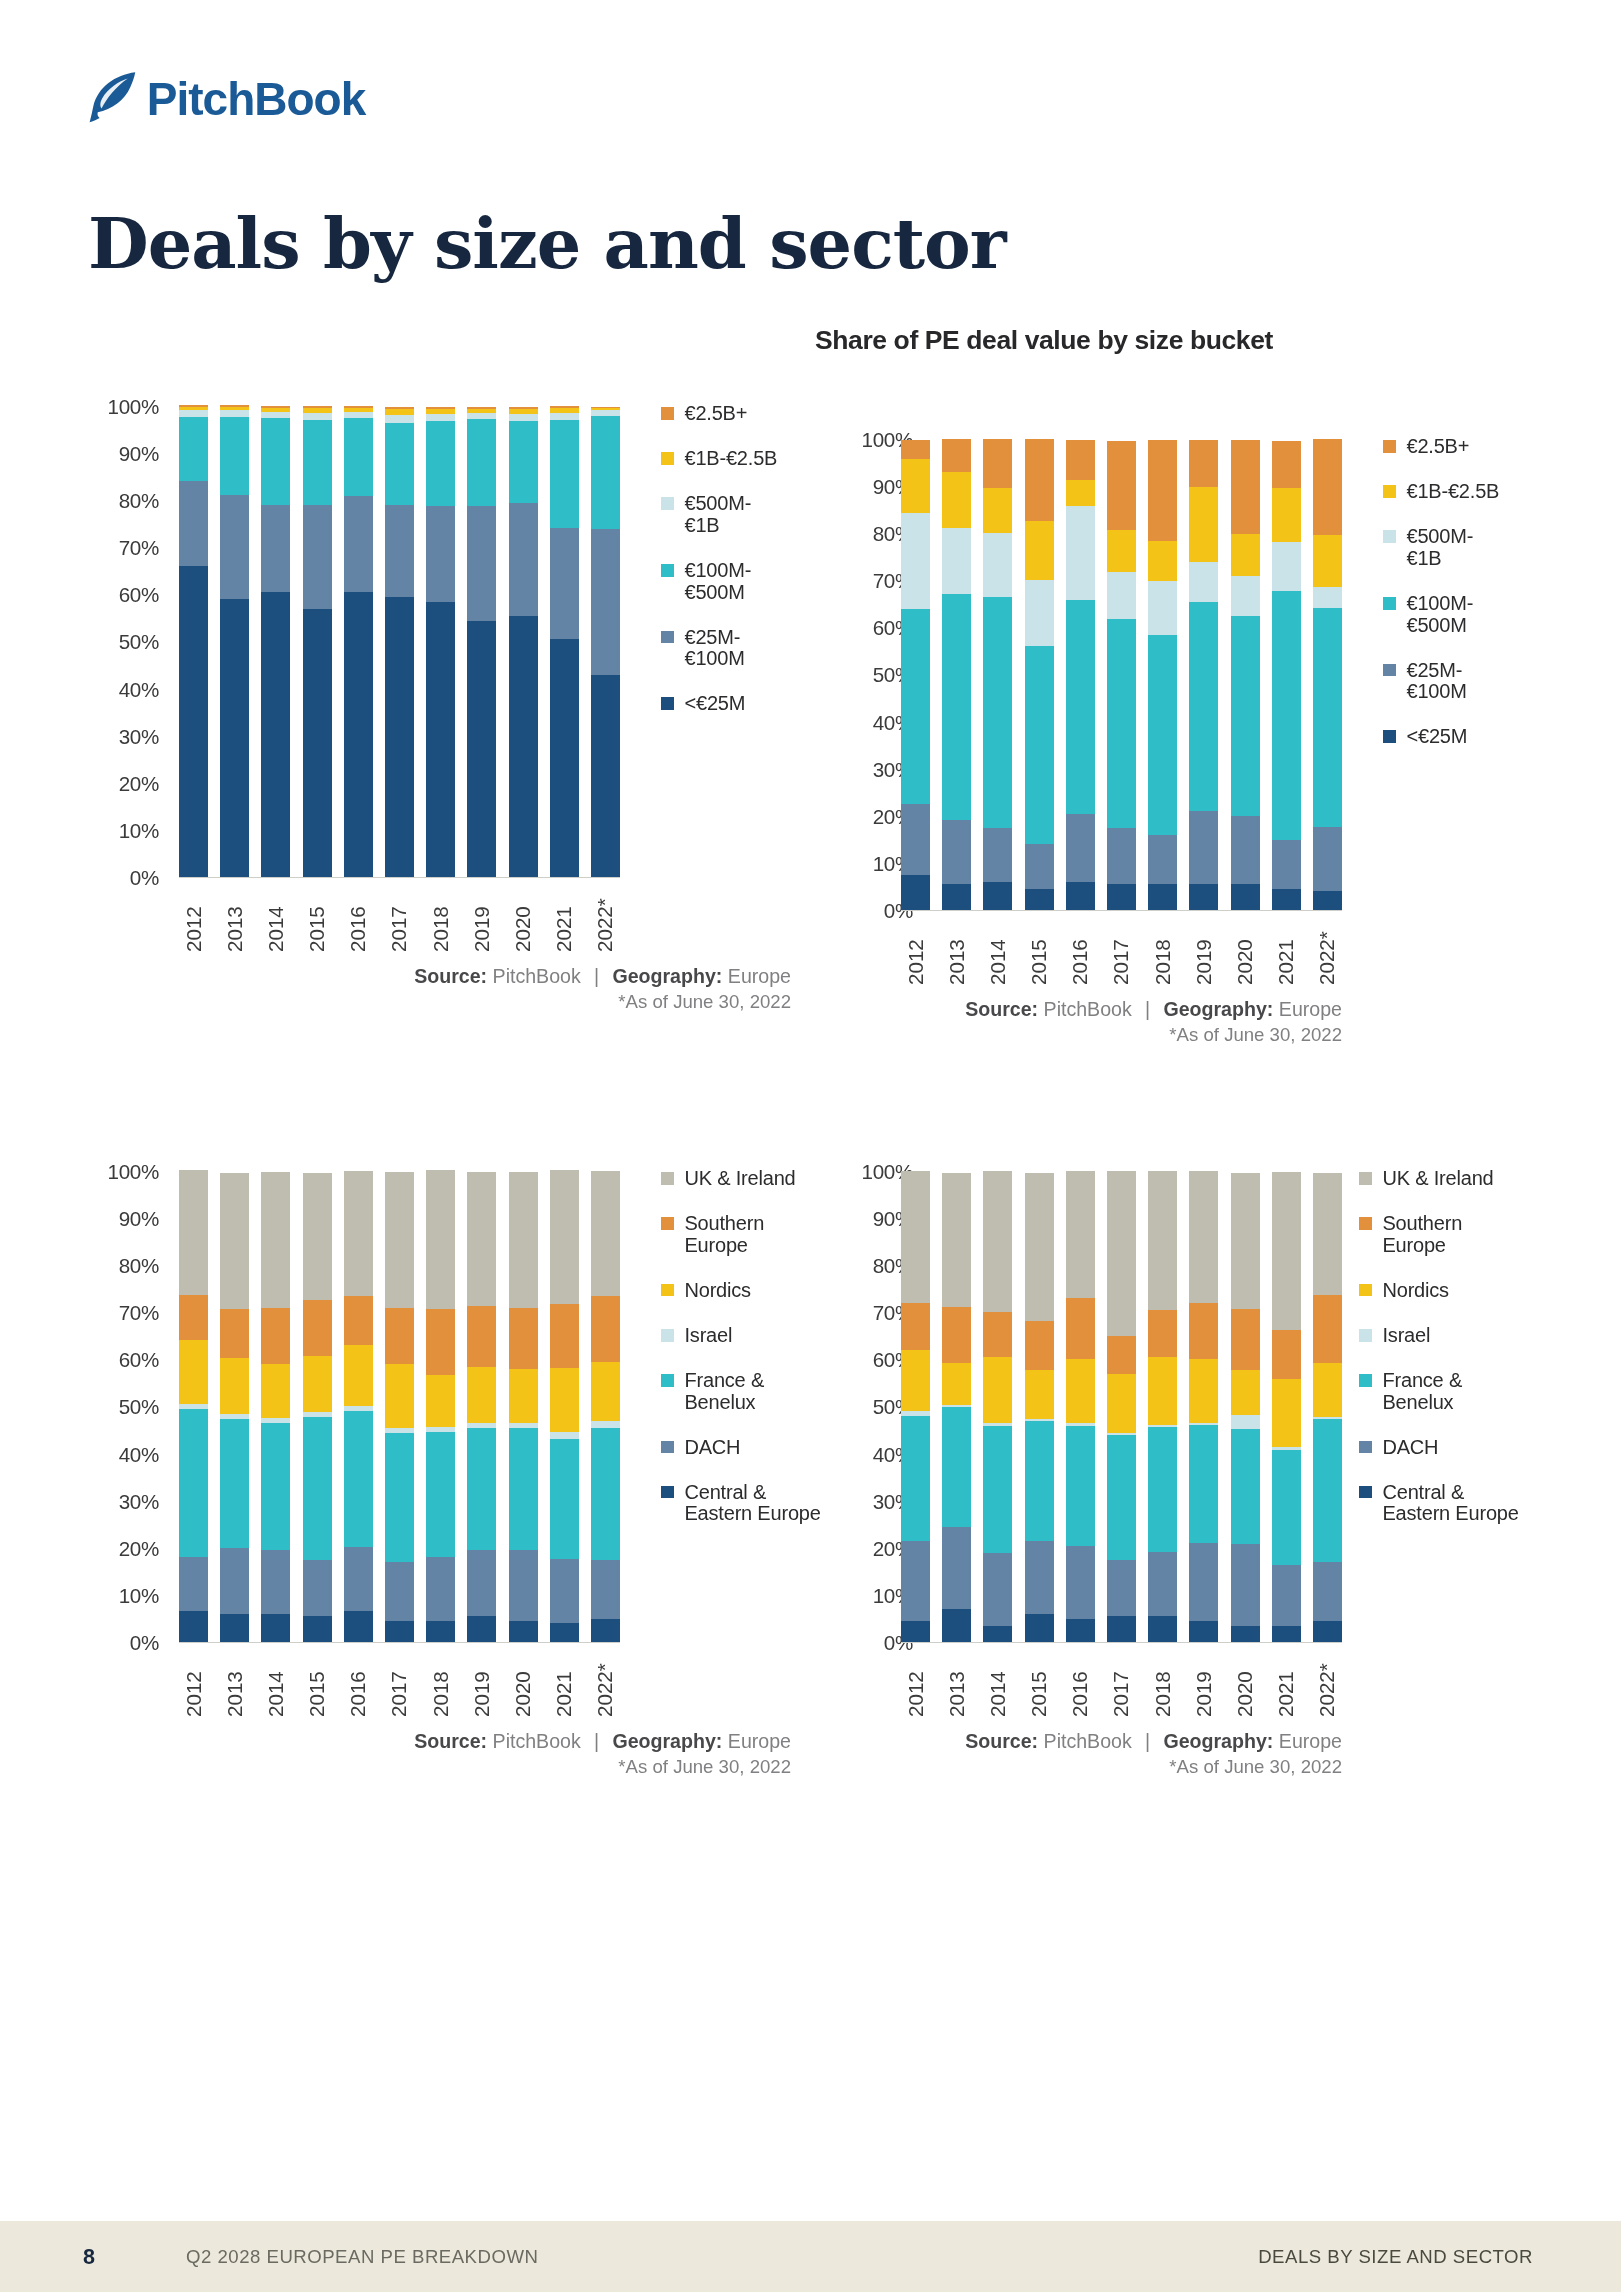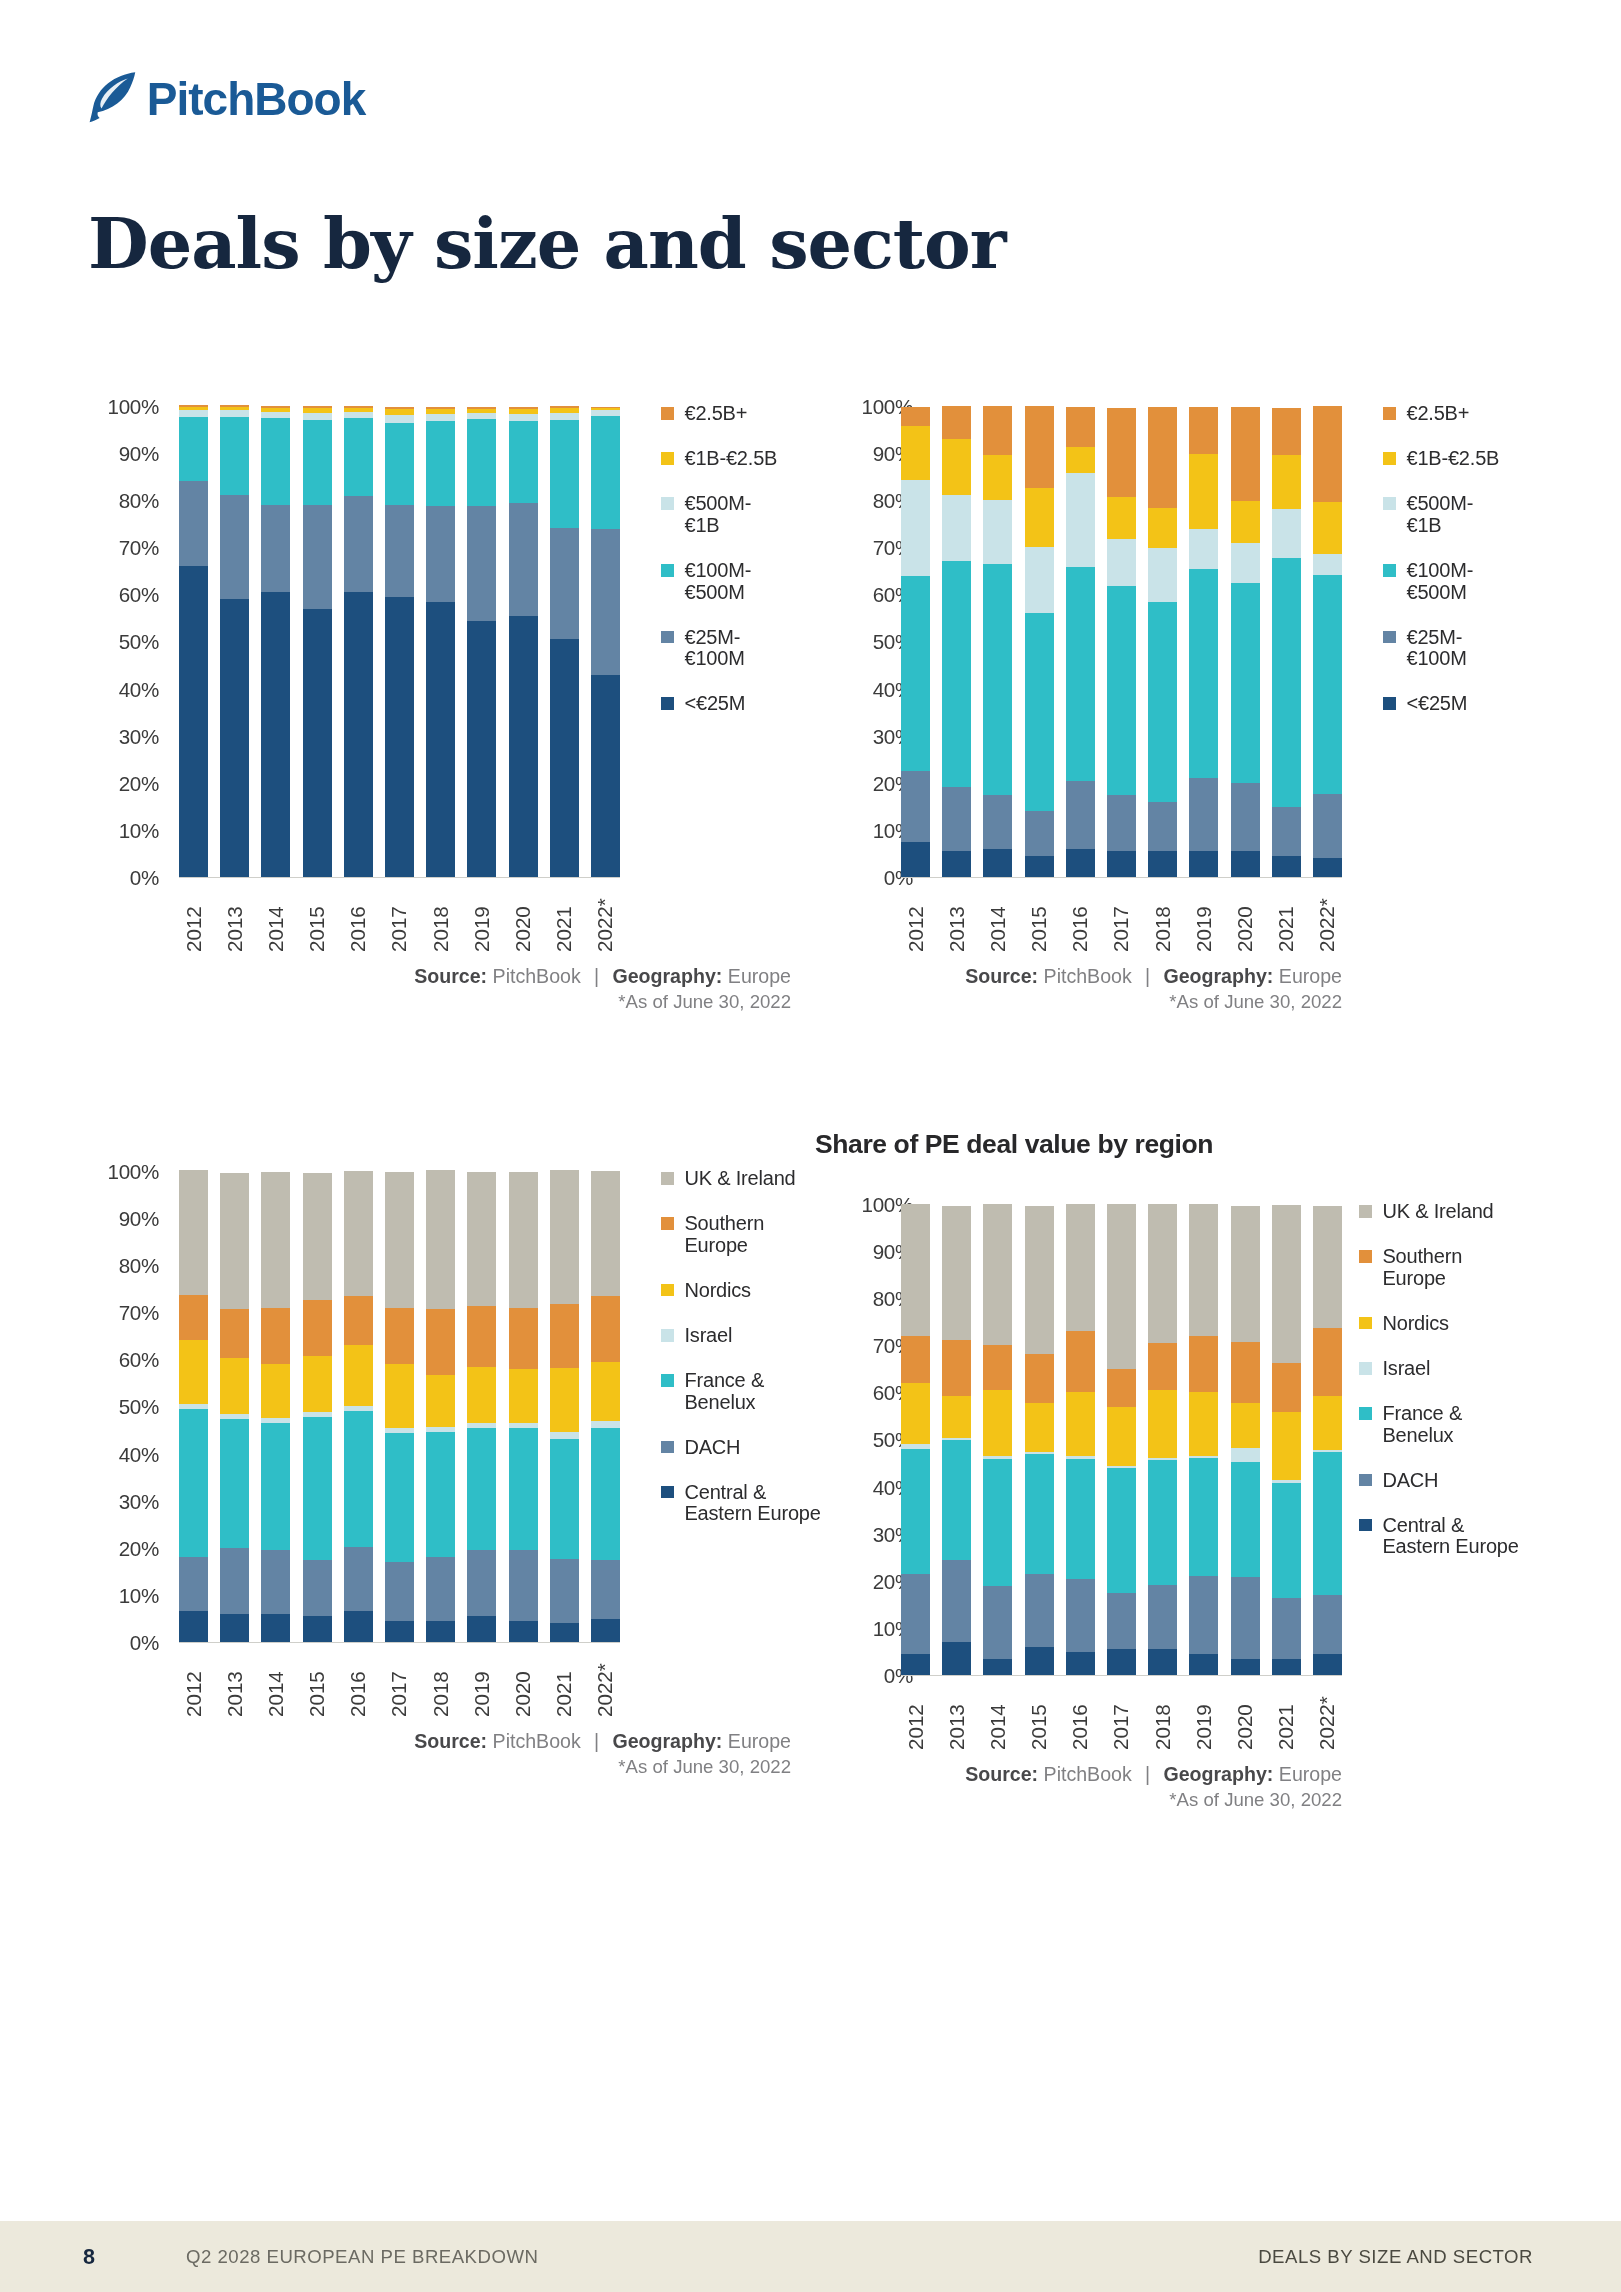--- a/index.html
+++ b/index.html
@@ -238,20 +238,21 @@
     <span class="src-b">Source:</span>
     <span>PitchBook</span>
     <span class="sep">|</span>
     <span class="src-b">Geography:</span>
     <span>Europe</span>
   </div>
   <div class="asof">*As of June 30, 2022</div>
 </div>
 
 <div class="chart row-top" style="left:815px;top:325px;--plot-left:86px;--legend-left:568px;--src-w:527px;">
+  <div class="chart-title">Share of PE deal value by size bucket</div>
   <div class="plot-wrap">
     <div class="ylabels">
         <span class="ylabel" style="top: -11.8px;">100%</span>
         <span class="ylabel" style="top: 35px;">90%</span>
         <span class="ylabel" style="top: 82px;">80%</span>
         <span class="ylabel" style="top: 129px;">70%</span>
         <span class="ylabel" style="top: 176px;">60%</span>
         <span class="ylabel" style="top: 223px;">50%</span>
         <span class="ylabel" style="top: 271px;">40%</span>
         <span class="ylabel" style="top: 318px;">30%</span>
@@ -613,21 +614,20 @@
     <span class="src-b">Source:</span>
     <span>PitchBook</span>
     <span class="sep">|</span>
     <span class="src-b">Geography:</span>
     <span>Europe</span>
   </div>
   <div class="asof">*As of June 30, 2022</div>
 </div>
 
 <div class="chart row-bottom" style="left:815px;top:1129px;--plot-left:86px;--legend-left:544px;--src-w:527px;">
-  <div class="chart-title">Share of PE deal value by region</div>
   <div class="plot-wrap">
     <div class="ylabels">
         <span class="ylabel" style="top: -11.8px;">100%</span>
         <span class="ylabel" style="top: 35px;">90%</span>
         <span class="ylabel" style="top: 82px;">80%</span>
         <span class="ylabel" style="top: 129px;">70%</span>
         <span class="ylabel" style="top: 176px;">60%</span>
         <span class="ylabel" style="top: 223px;">50%</span>
         <span class="ylabel" style="top: 271px;">40%</span>
         <span class="ylabel" style="top: 318px;">30%</span>

